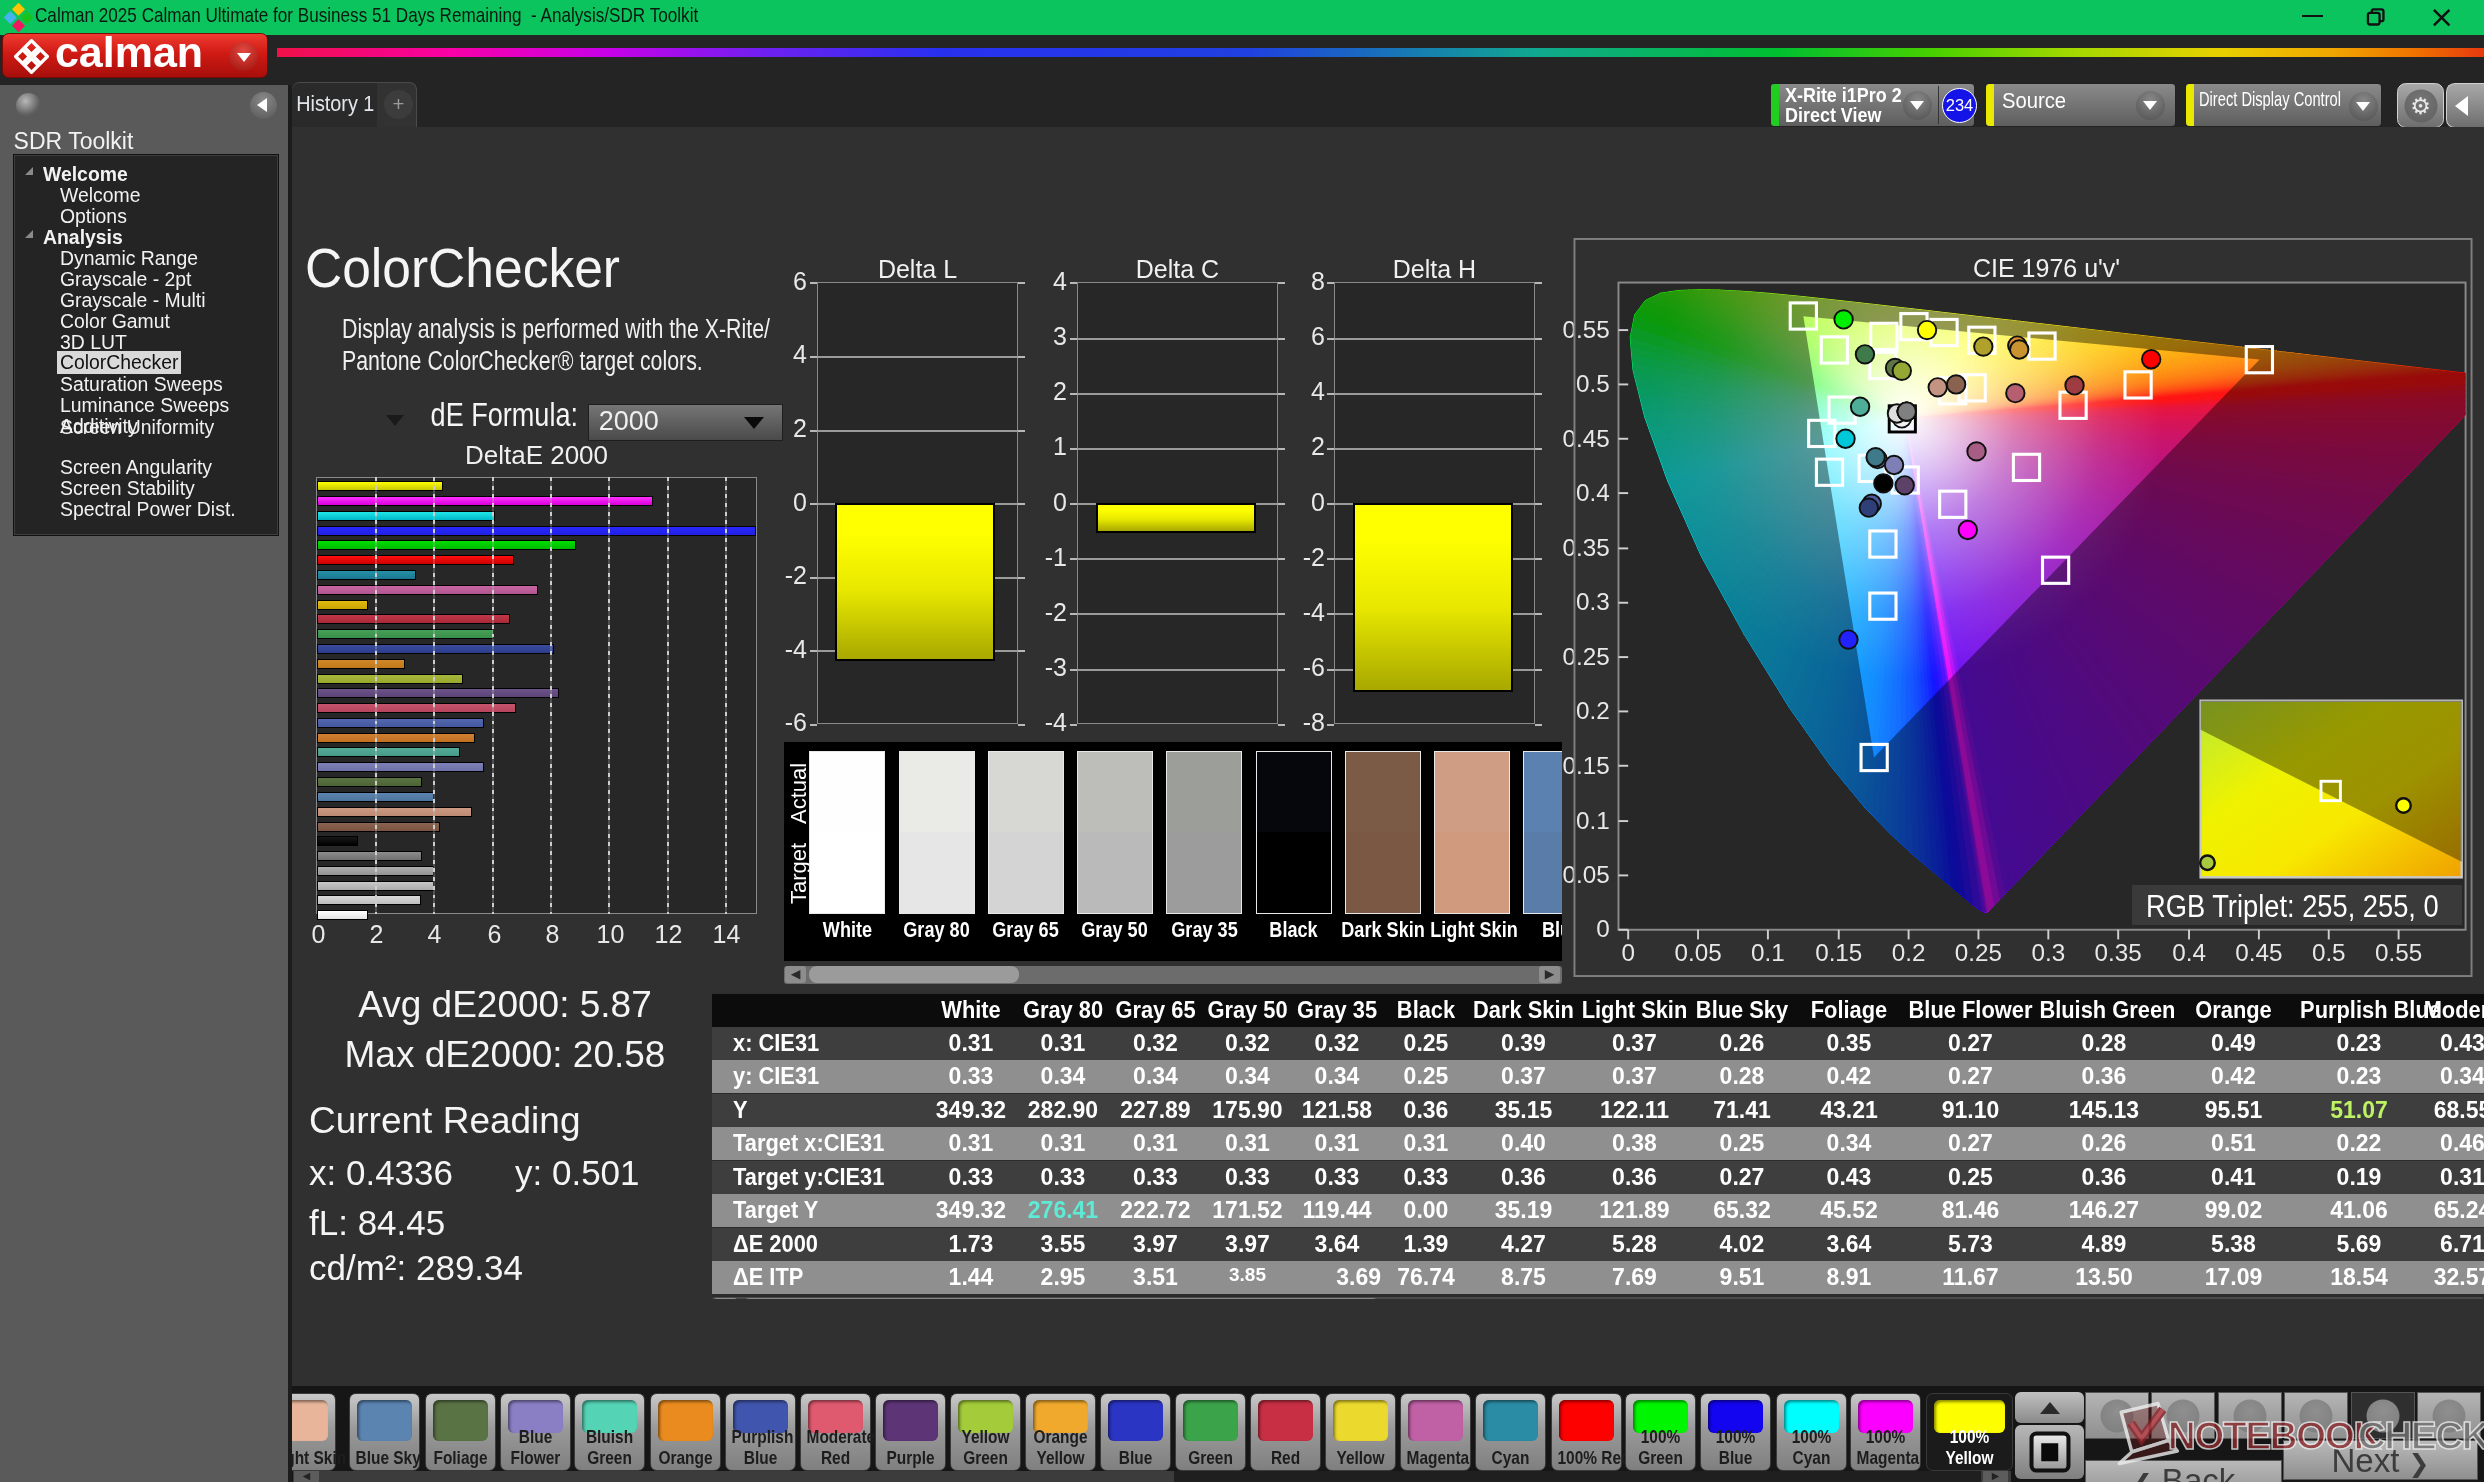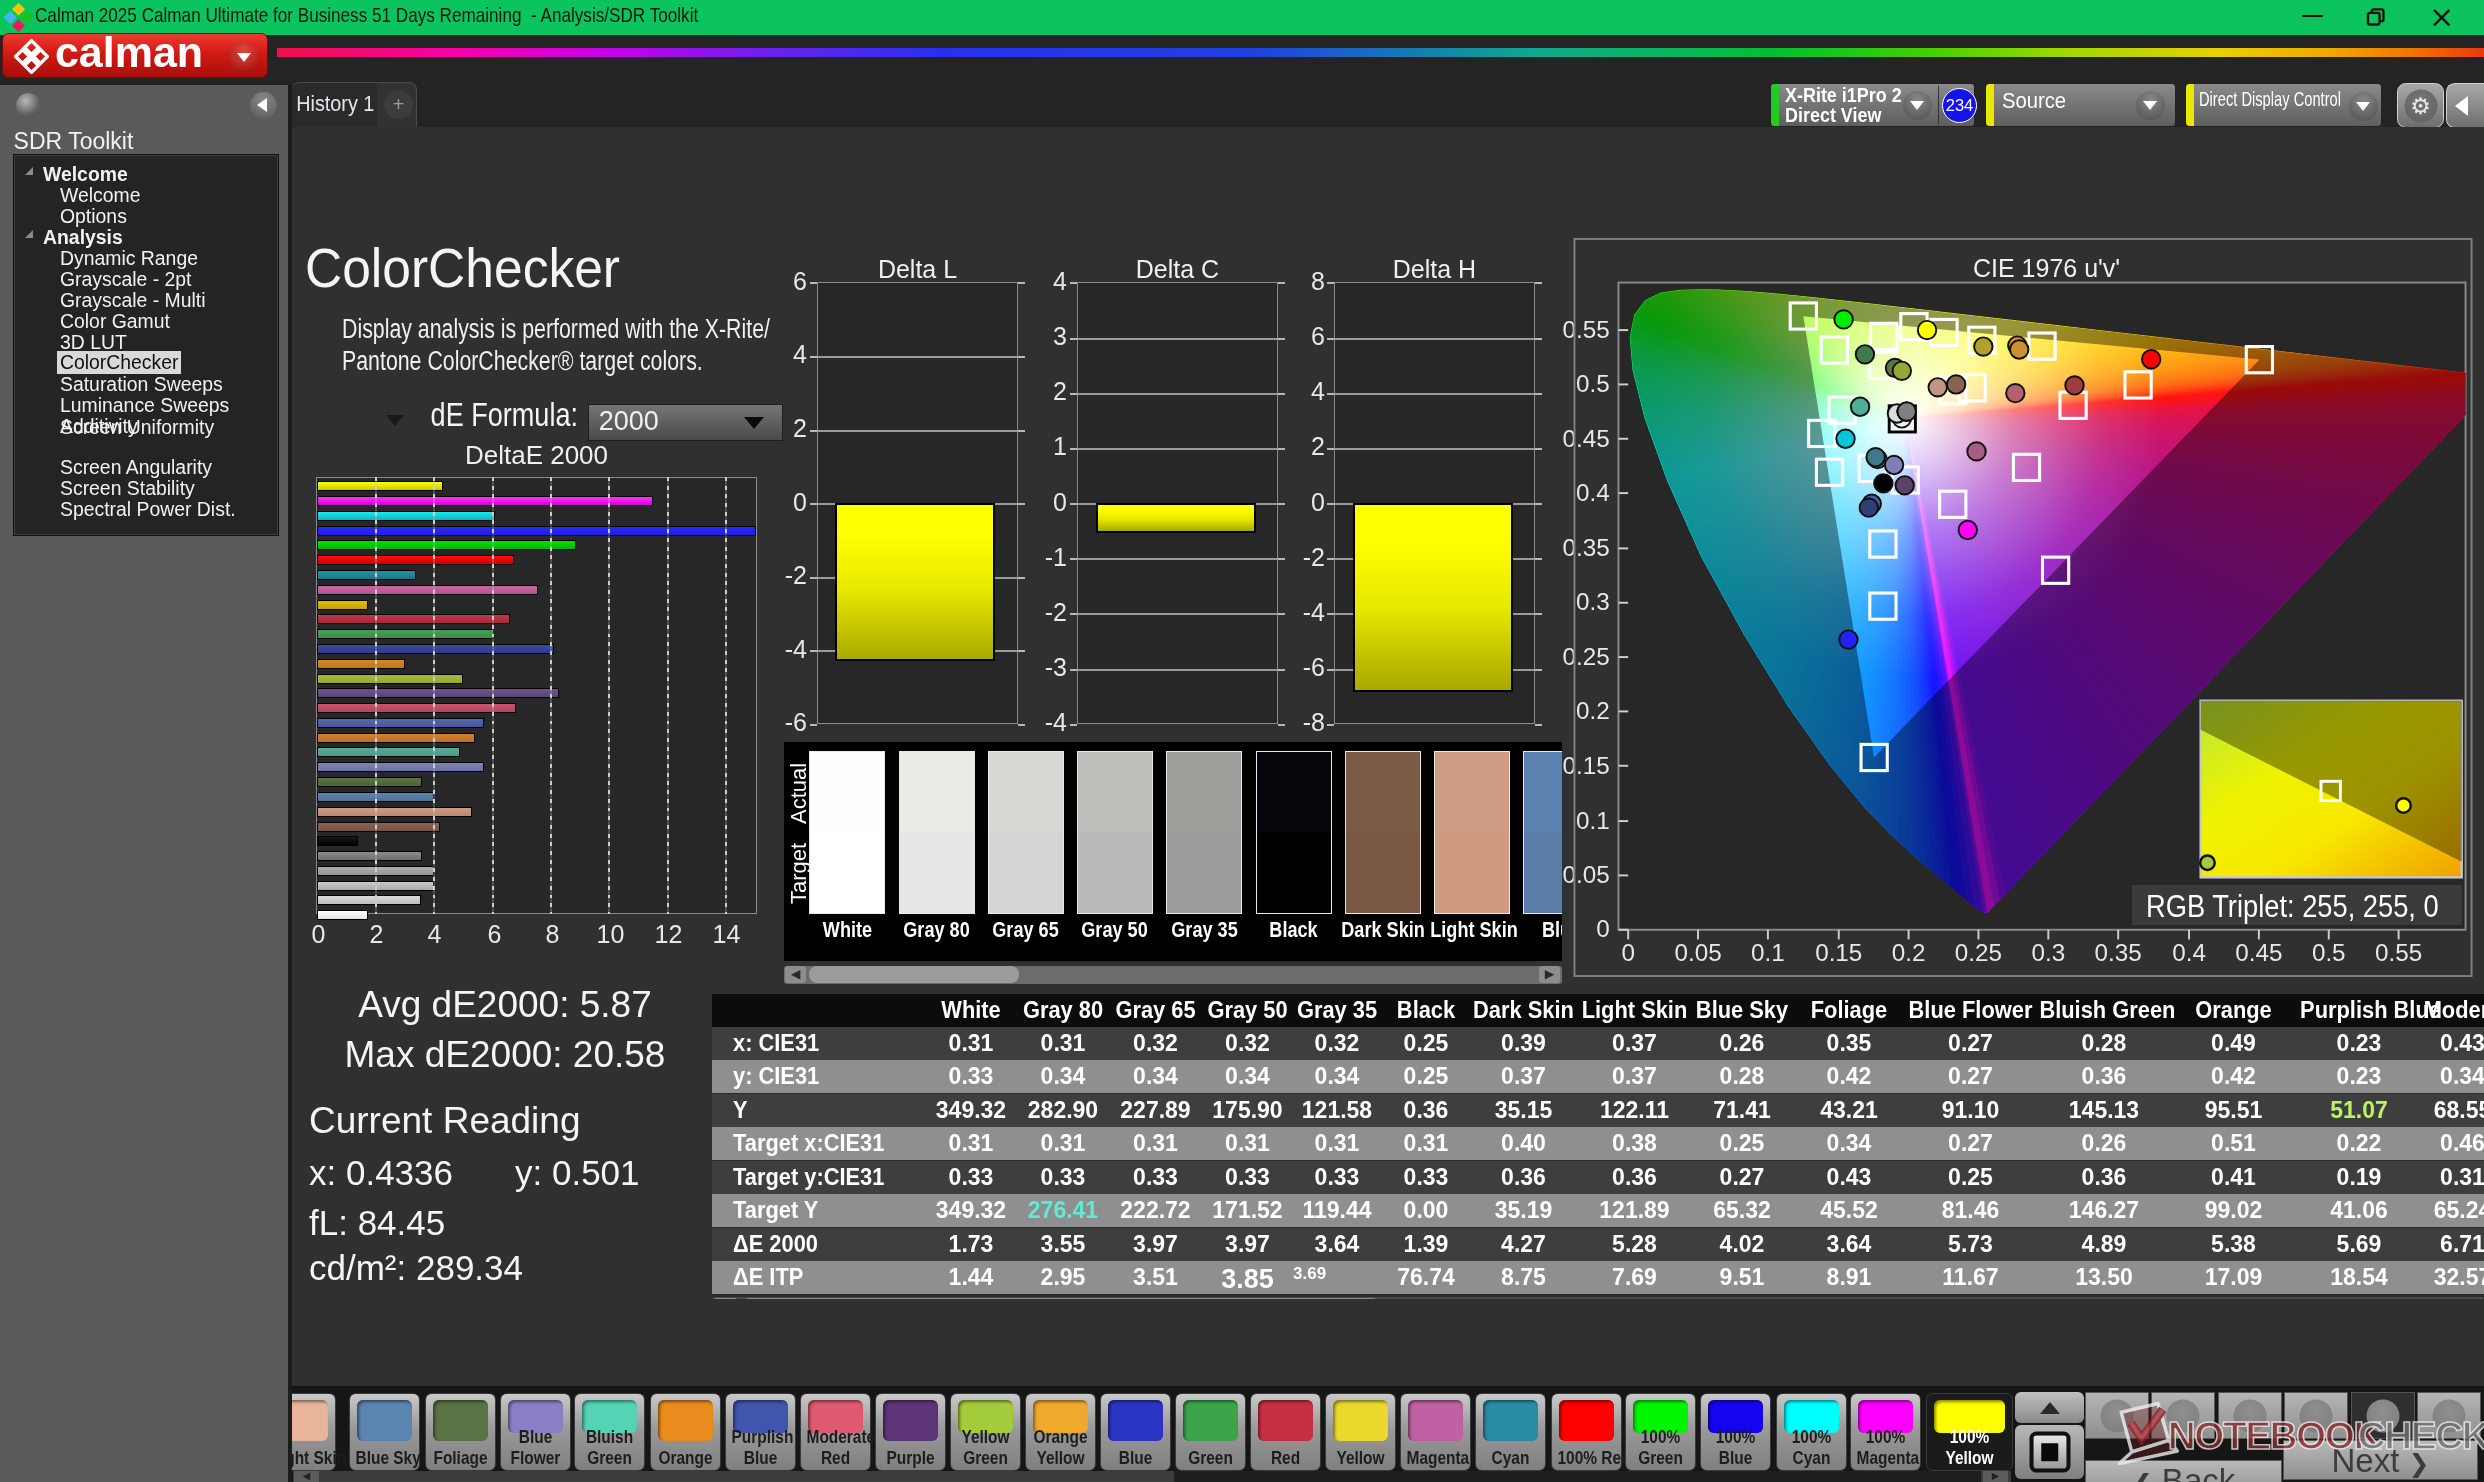--- a/index.html
+++ b/index.html
@@ -875,22 +875,22 @@
     <div style="position:absolute;left:1193px;top:237px;width:131px;text-align:center;color:#fff;font-weight:bold;font-size:23px">5.73</div>
     <div style="position:absolute;left:1324px;top:237px;width:136px;text-align:center;color:#fff;font-weight:bold;font-size:23px">4.89</div>
     <div style="position:absolute;left:1459px;top:237px;width:125px;text-align:center;color:#fff;font-weight:bold;font-size:23px">5.38</div>
     <div style="position:absolute;left:1585px;top:237px;width:124px;text-align:center;color:#fff;font-weight:bold;font-size:23px">5.69</div>
     <div style="position:absolute;left:1709px;top:237px;width:83px;text-align:center;color:#fff;font-weight:bold;font-size:23px">6.71</div>
     <div style="position:absolute;left:0;top:267px;width:1772px;height:33px;background:#8f8f8f"></div>
     <div style="position:absolute;left:21.3px;top:270px;color:#fff;font-weight:bold;font-size:23px;white-space:nowrap;transform:scaleX(0.95);transform-origin:left">ΔE ITP</div>
     <div style="position:absolute;left:214px;top:270px;width:90px;text-align:center;color:#fff;font-weight:bold;font-size:23px">1.44</div>
     <div style="position:absolute;left:305px;top:270px;width:92px;text-align:center;color:#fff;font-weight:bold;font-size:23px">2.95</div>
     <div style="position:absolute;left:397px;top:270px;width:93px;text-align:center;color:#fff;font-weight:bold;font-size:23px">3.51</div>
-    <div style="position:absolute;left:490px;top:270px;width:91px;text-align:center;color:#fff;font-weight:bold;font-size:27px">3.85</div>
-    <div style="position:absolute;left:581px;top:270px;width:88px;text-align:left;color:#fff;font-weight:bold;font-size:17px">3.69</div>
+    <div style="position:absolute;left:490px;top:270px;width:91px;text-align:center;color:#fff;font-weight:bold;font-size:19px">3.85</div>
+    <div style="position:absolute;left:581px;top:270px;width:88px;text-align:right;color:#fff;font-weight:bold;font-size:23px">3.69</div>
     <div style="position:absolute;left:670px;top:270px;width:88px;text-align:center;color:#fff;font-weight:bold;font-size:23px">76.74</div>
     <div style="position:absolute;left:758px;top:270px;width:107px;text-align:center;color:#fff;font-weight:bold;font-size:23px">8.75</div>
     <div style="position:absolute;left:865px;top:270px;width:115px;text-align:center;color:#fff;font-weight:bold;font-size:23px">7.69</div>
     <div style="position:absolute;left:979px;top:270px;width:102px;text-align:center;color:#fff;font-weight:bold;font-size:23px">9.51</div>
     <div style="position:absolute;left:1081px;top:270px;width:112px;text-align:center;color:#fff;font-weight:bold;font-size:23px">8.91</div>
     <div style="position:absolute;left:1193px;top:270px;width:131px;text-align:center;color:#fff;font-weight:bold;font-size:23px">11.67</div>
     <div style="position:absolute;left:1324px;top:270px;width:136px;text-align:center;color:#fff;font-weight:bold;font-size:23px">13.50</div>
     <div style="position:absolute;left:1459px;top:270px;width:125px;text-align:center;color:#fff;font-weight:bold;font-size:23px">17.09</div>
     <div style="position:absolute;left:1585px;top:270px;width:124px;text-align:center;color:#fff;font-weight:bold;font-size:23px">18.54</div>
     <div style="position:absolute;left:1709px;top:270px;width:83px;text-align:center;color:#fff;font-weight:bold;font-size:23px">32.57</div>

